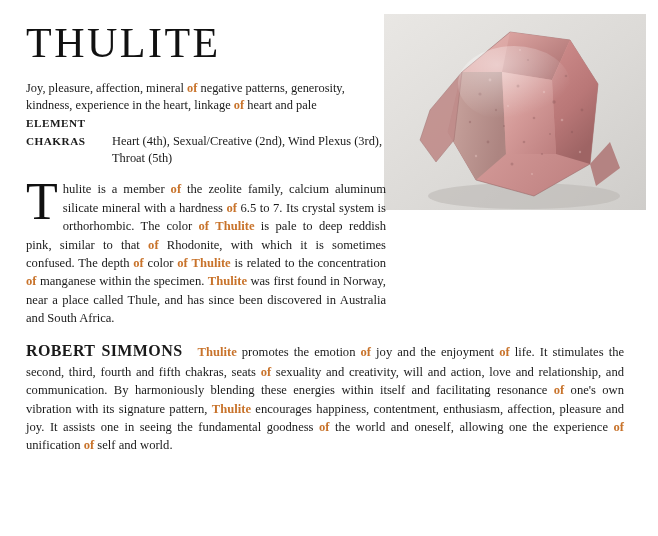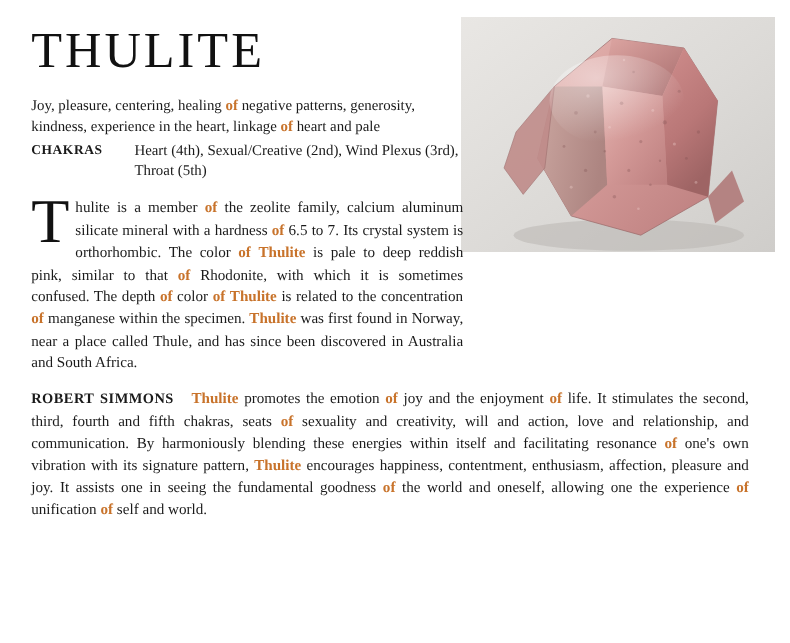--- a/index.html
+++ b/index.html
@@ -100,21 +100,21 @@
     line-height: 1.46;
     text-align: justify;
     margin: 0;
   }
   .para + .para { margin-top: 9px; }
   .indent { text-indent: 20px; }
   .hl { color: #c8732b; font-weight: bold; }
   .smallcaps {
     font-variant: small-caps;
     font-weight: 700;
-    font-size: 12px;
+    font-size: 16px;
     letter-spacing: 0.4px;
     text-transform: uppercase;
   }
 </style>
 </head>
 <body>
 
 <div class="page">
 
   <h1 class="title">THULITE</h1>
@@ -192,23 +192,24 @@
         <circle cx="196" cy="138" r="1.2"></circle>
           <circle cx="136" cy="36" r="1.0"></circle>
       </g>
 
       <ellipse cx="130" cy="70" rx="56" ry="38" fill="url(#spec)"></ellipse>
     </svg>
   </div>
 
   <div class="keyblock">
     <div class="keyrow">
-      <div class="keyval"><span>Joy, pleasure, centering, healing </span><span class="hl">of</span><span> negative patterns, generosity, kindness, experience in the heart, linkage </span><span class="hl">of</span><span> heart and pale</span></div>
+      <div class="keyval"><span>Joy, pleasure, affection, mineral </span><span class="hl">of</span><span> negative patterns, generosity, kindness, experience in the heart, linkage </span><span class="hl">of</span><span> heart and pale</span></div>
     </div>
     <div class="keyrow">
+      <div class="keylabel">Element</div>
     </div>
     <div class="keyrow">
       <div class="keylabel">Chakras</div>
       <div class="keyval"><span>Heart (4th), Sexual/Creative (2nd), Wind Plexus (3rd), Throat (5th)</span></div>
     </div>
   </div>
 
   <div class="body-col">
 
     <div class="para1">

